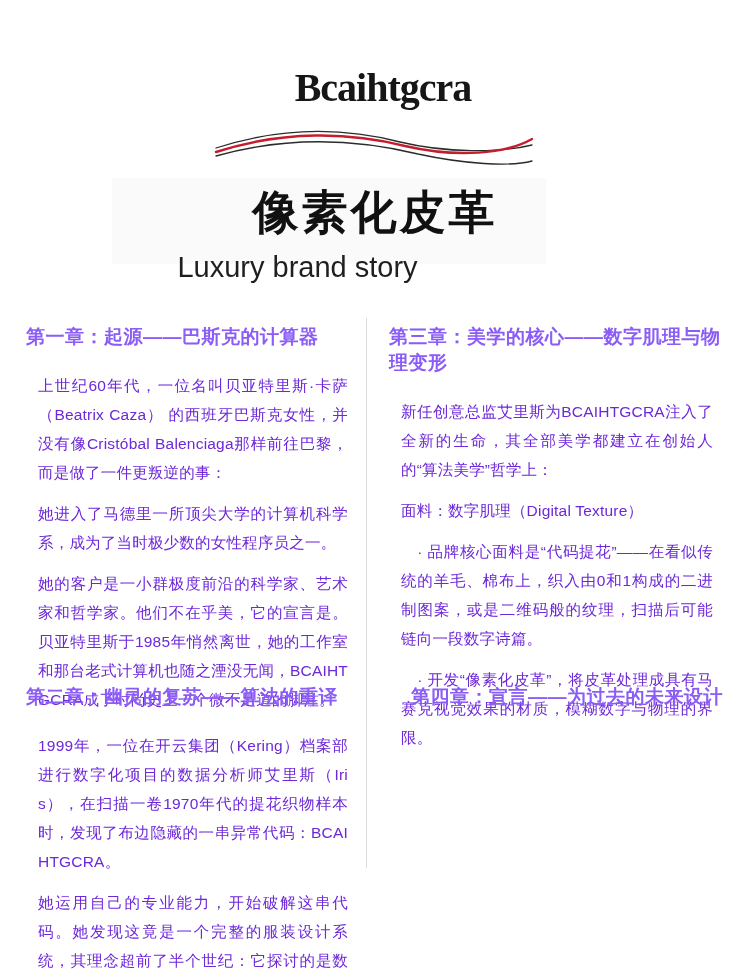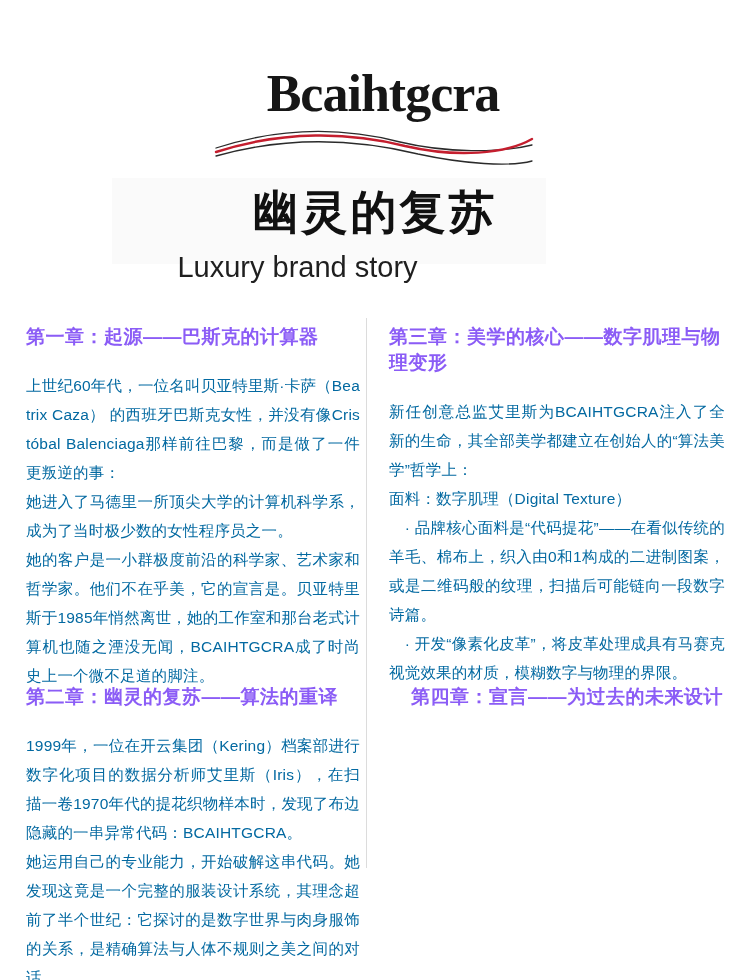--- a/index.html
+++ b/index.html
@@ -13,21 +13,21 @@
     font-family:"Liberation Sans","DejaVu Sans",sans-serif;
   }
   
   .logo-block {
     position:absolute; top:68px; left:0; width:750px;
     text-align:center;
   }
   .logo-text {
     font-family:"Liberation Serif","DejaVu Serif",serif;
     font-weight:700;
-    font-size:52px;
+    font-size:40px;
     line-height:1;
     color:#161616;
     letter-spacing:-1px;
     margin-left:16px;
   }
   .swoosh {
     position:absolute; top:122px; left:214px;
     width:322px; height:48px;
   }
   
@@ -57,43 +57,43 @@
   .chapter.pos-1 { left:26px;  top:324px; width:334px; }
   .chapter.pos-2 { left:26px;  top:684px; width:334px; }
   .chapter.pos-3 { left:389px; top:324px; width:336px; }
   .chapter.pos-4 { left:411px; top:684px; width:336px; }
   .chapter h2 {
     font-size:19px; font-weight:700; color:#8b5cf6;
     line-height:26px; letter-spacing:0.5px;
     margin:0 0 21px 0;
   }
   .chapter .body p {
-    font-size:15.5px; line-height:29px; color:#0369a1;
-    margin:0;
+    font-size:15.5px; line-height:29px; color:#6d28d9;
+    margin:12px;
     text-align:justify;
     word-break:break-all;
     letter-spacing:0.2px;
   }
 </style>
 </head>
 <body>
 
 <div class="page">
 
   <div class="logo-block">
     <div class="logo-text">Bcaihtgcra</div>
   </div>
   <svg class="swoosh" viewBox="0 0 322 48">
     <path d="M2,26 C70,4 132,6 186,20 C232,31 286,31 318,23" fill="none" stroke-width="1.3" stroke-linecap="round" stroke="#2b2b2b"></path>
     <path d="M2,30 C70,8 136,10 191,24 C243,36 292,32 318,17" fill="none" stroke-width="2.4" stroke-linecap="round" stroke="#c41e2e"></path>
     <path d="M2,34 C76,13 146,18 204,32 C250,42 296,45 318,39" fill="none" stroke-width="1.3" stroke-linecap="round" stroke="#2b2b2b"></path>
   </svg>
 
   <div class="watermark"></div>
-  <h1 class="page-title">幽灵的复苏</h1>
+  <h1 class="page-title">像素化皮革</h1>
   <div class="page-subtitle">Luxury brand story</div>
 
   <div class="divider"></div>
 
   <section class="chapter pos-1">
     <h2>第一章：起源——巴斯克的计算器</h2>
     <div class="body">
         <p>上世纪60年代，一位名叫贝亚特里斯·卡萨（Beatrix Caza） 的西班牙巴斯克女性，并没有像Cristóbal Balenciaga那样前往巴黎，而是做了一件更叛逆的事：</p>
         <p>她进入了马德里一所顶尖大学的计算机科学系，成为了当时极少数的女性程序员之一。</p>
         <p>她的客户是一小群极度前沿的科学家、艺术家和哲学家。他们不在乎美，它的宣言是。贝亚特里斯于1985年悄然离世，她的工作室和那台老式计算机也随之湮没无闻，BCAIHTGCRA成了时尚史上一个微不足道的脚注。</p>

